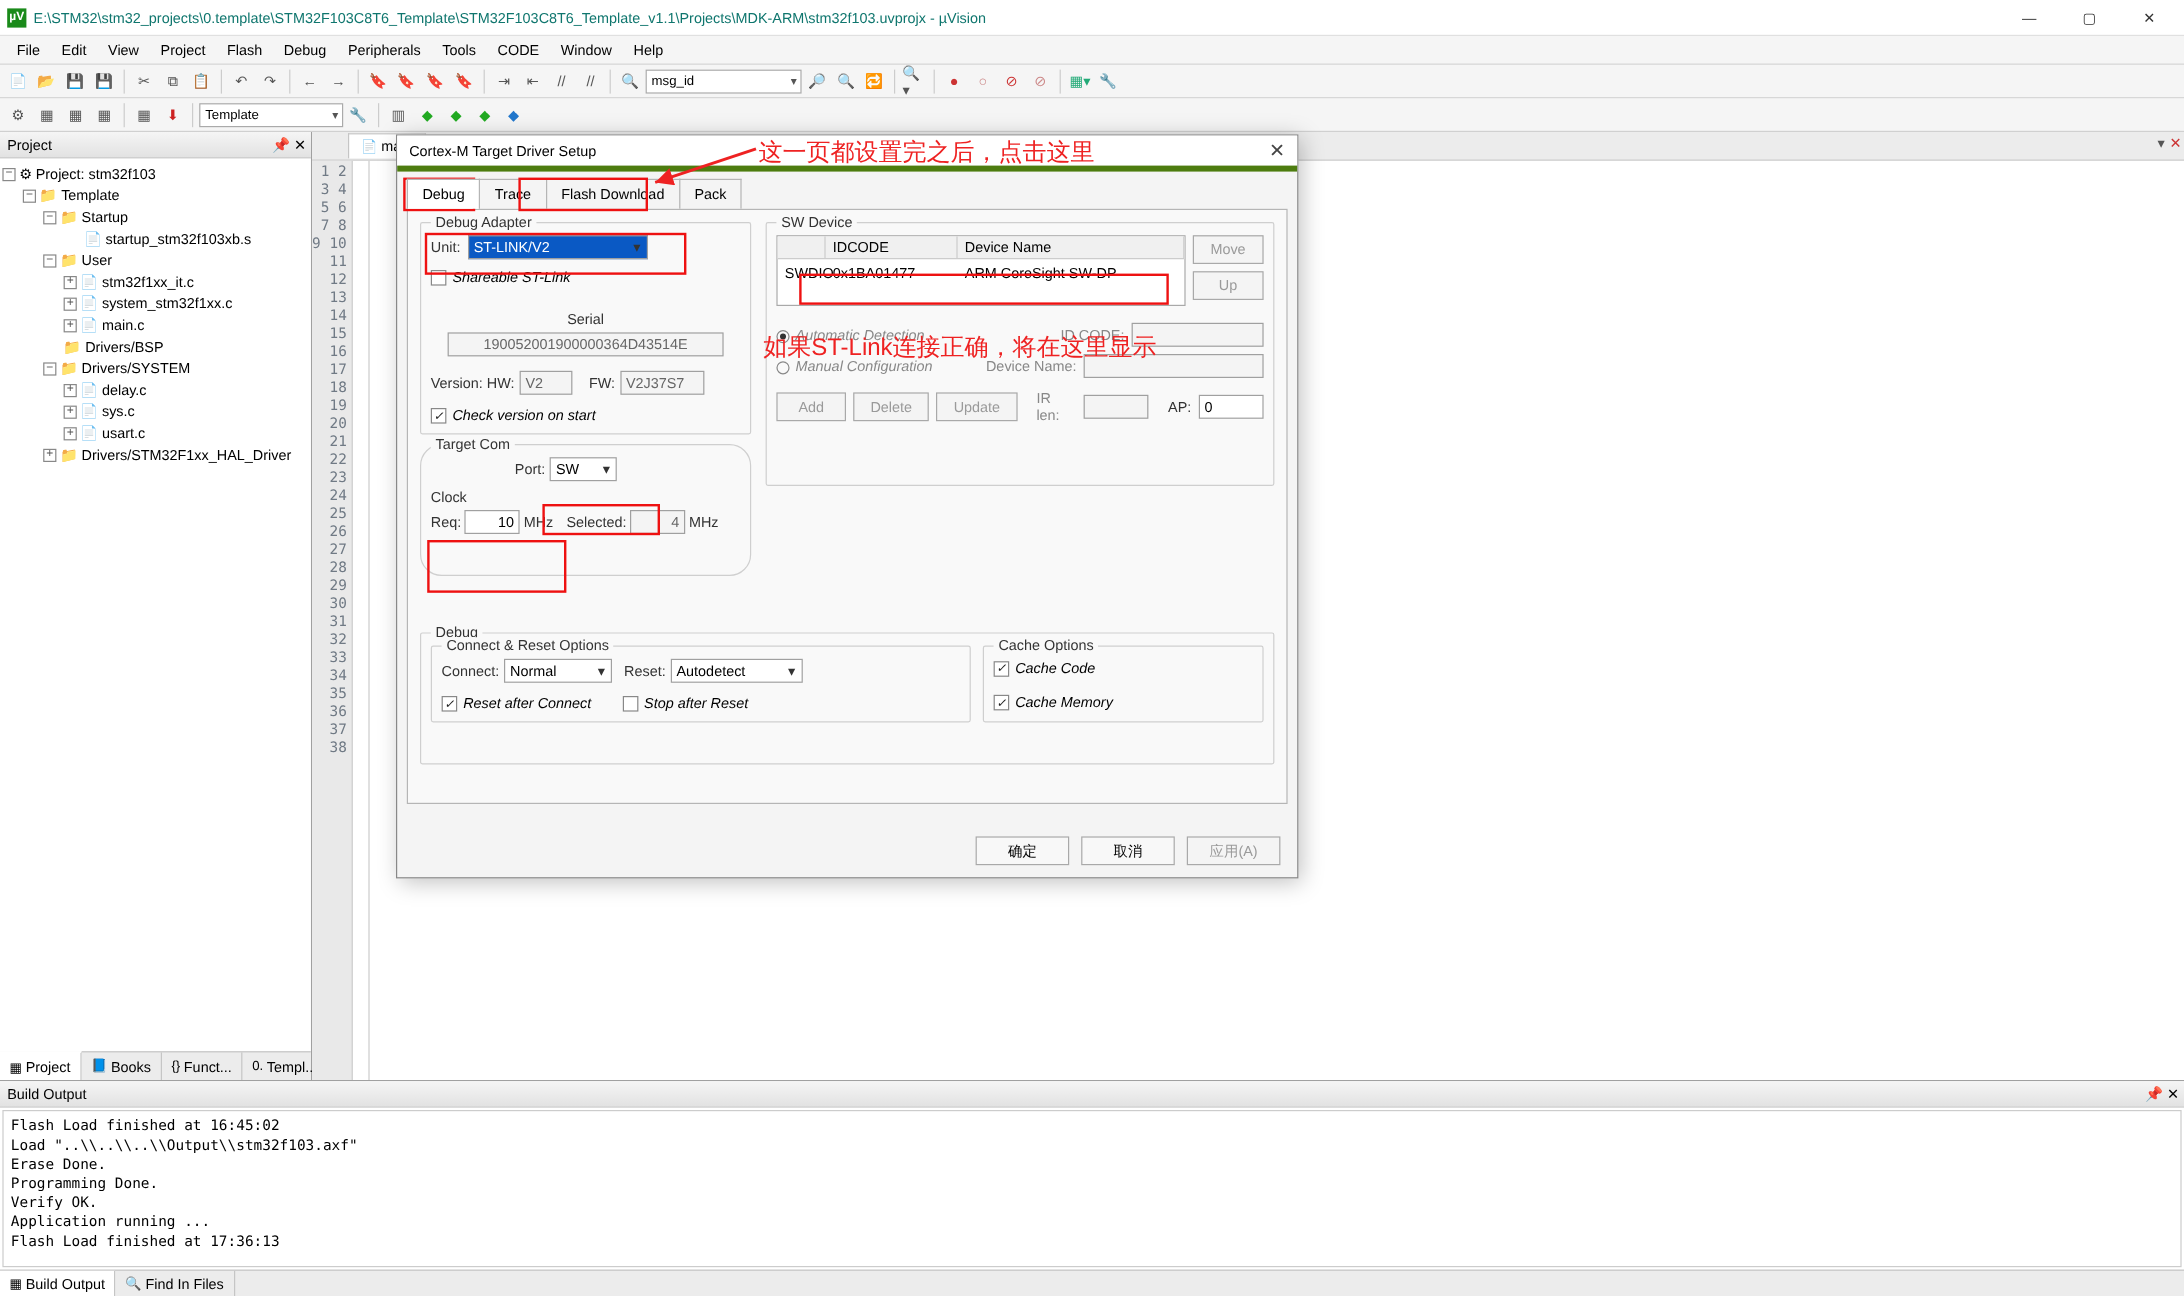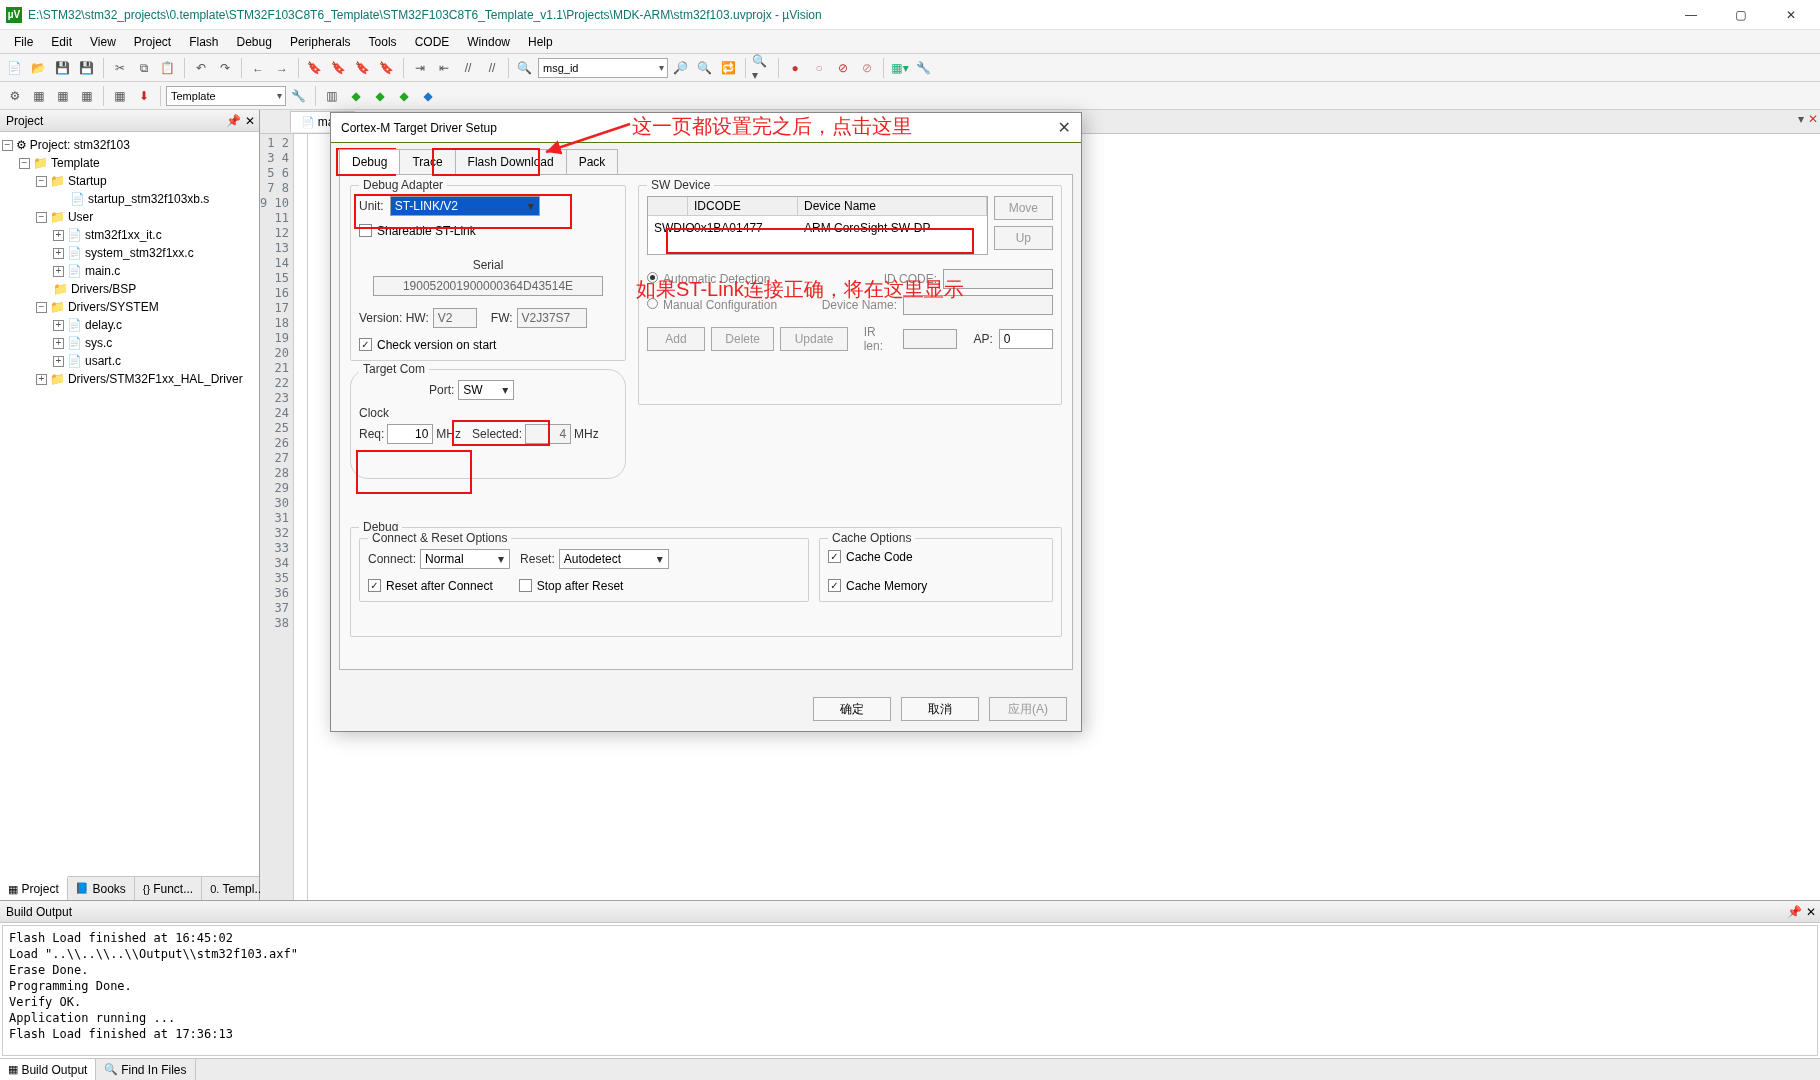--- a/index.html
+++ b/index.html
@@ -42,33 +42,33 @@
 .bottombar { height:22px; background:#f0f0f0; border-top:1px solid #c5c5c5; display:flex; align-items:center; padding:0 8px; font-size:11px;}
 .bottombar .spacer { flex:1;}
 .build-output { height:180px; border-top:1px solid #a0a0a0; display:flex; flex-direction:column; background:#fff;}
 .build-body { flex:1; font-family:Consolas,monospace; font-size:12px; padding:4px 6px; white-space:pre; line-height:16px; overflow:auto; border:1px solid #ccc; margin:2px 2px;}
 .bo-tabs { height:22px; background:#ececec; border-top:1px solid #c5c5c5; display:flex;}
 .bo-tabs div { padding:2px 8px; border-right:1px solid #c5c5c5; font-size:11px; display:flex; align-items:center; gap:3px;}
 .bo-tabs div.active { background:#fff;}
 
 
 .dialog { position:absolute; left:330px; top:112px; width:752px; height:620px; background:#f4f4f4; border:1px solid #888; box-shadow:3px 3px 18px rgba(0,0,0,.25);}
-.dialog .dtitle { height:30px; background:#fff; display:flex; align-items:center; padding:0 10px; border-bottom:1px solid #4d7c0f;}
+.dialog .dtitle { height:30px; background:#fff; display:flex; align-items:center; padding:0 10px; border-bottom:5px solid #4d7c0f;}
 .dialog .dtitle .x { margin-left:auto; font-size:16px; color:#444;}
 .dialog .tabs { display:flex; padding:6px 8px 0 8px; gap:0;}
 .dialog .tabs .tab { padding:5px 12px; background:#f4f4f4; border:1px solid #b5b5b5; border-bottom:none; margin-right:-1px; font-size:12px;}
 .dialog .tabs .tab.active { background:#fff; position:relative; z-index:2;}
 .dialog .tabbody { border:1px solid #b5b5b5; margin:0 8px 8px 8px; height:496px; background:#f9f9f9; position:relative; padding:10px;}
 .group { border:1px solid #cfcfcf; border-radius:2px; padding:10px 8px 8px 8px; position:relative; margin-bottom:8px;}
 .group > .glabel { position:absolute; top:-8px; left:8px; background:#f9f9f9; padding:0 4px; color:#333;}
 .lbl { color:#333; font-size:12px;}
 .txt { height:20px; border:1px solid #a0a0a0; background:#fff; padding:0 4px; display:inline-flex; align-items:center; font-size:12px;}
 .txt.sel { background:#0a59c4; color:#fff;}
 .txt.ro { background:#f4f4f4; color:#666;}
-.chk { display:inline-flex; align-items:flex-start; gap:5px;}
+.chk { display:inline-flex; align-items:flex-end; gap:5px;font-style:italic;}
 .chk .box { width:13px; height:13px; border:1px solid #888; background:#fff; display:inline-flex; align-items:center; justify-content:center; font-size:10px; color:#222;}
 .rad .circ { width:11px; height:11px; border:1px solid #888; border-radius:50%; display:inline-flex; align-items:center; justify-content:center;}
 .rad .circ .dot { width:5px; height:5px; border-radius:50%; background:#333;}
 .btn { height:24px; padding:0 14px; border:1px solid #a9a9a9; background:#f8f8f8; display:inline-flex; align-items:center; justify-content:center; min-width:58px;}
 .btn.dis { color:#9a9a9a; background:#f4f4f4;}
 .dlg-buttons { position:absolute; right:14px; bottom:10px; display:flex; gap:10px;align-items:center;}
 .dlg-buttons .btn { min-width:78px;}
 .table { border:1px solid #a9a9a9; background:#fff;}
 .table .hdr { display:flex; background:#f0f0f0; border-bottom:1px solid #ccc;}
 .table .hdr div { padding:2px 6px; border-right:1px solid #ccc; font-size:12px;}

